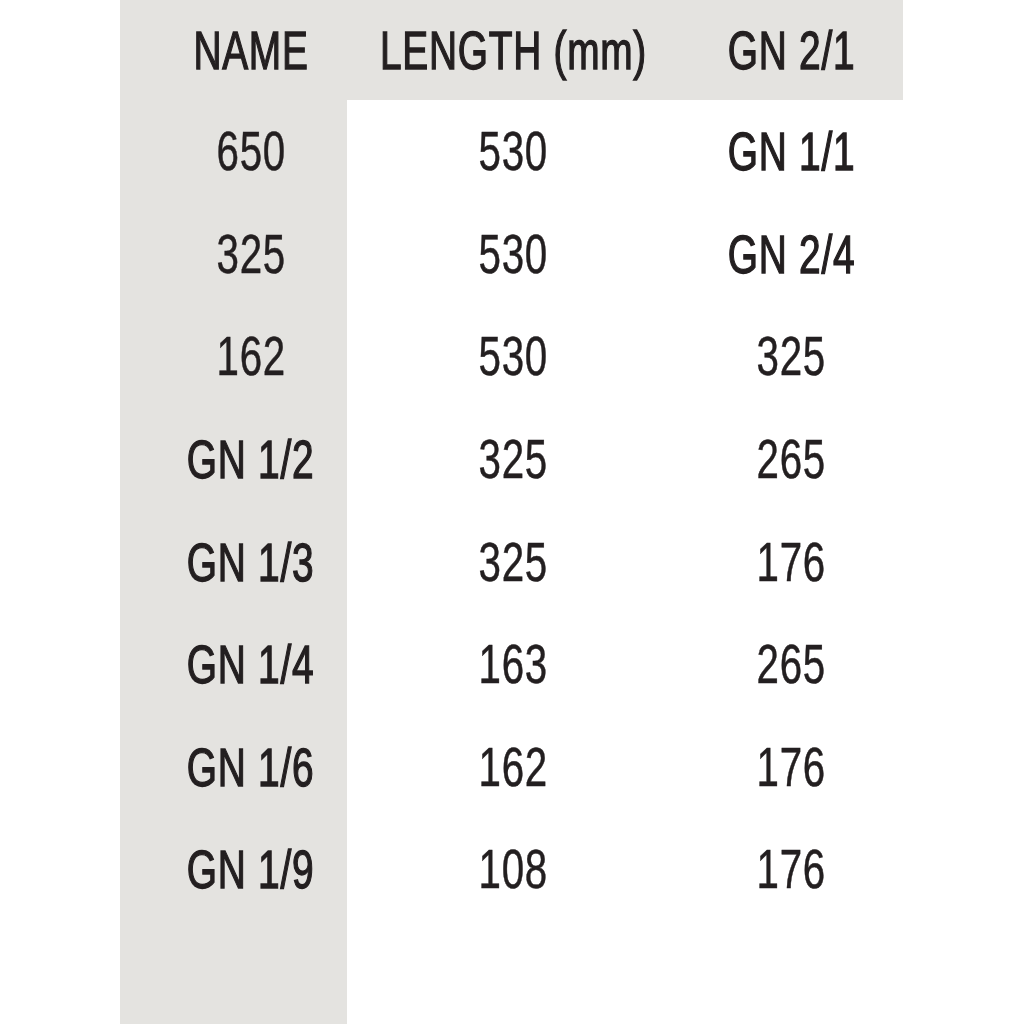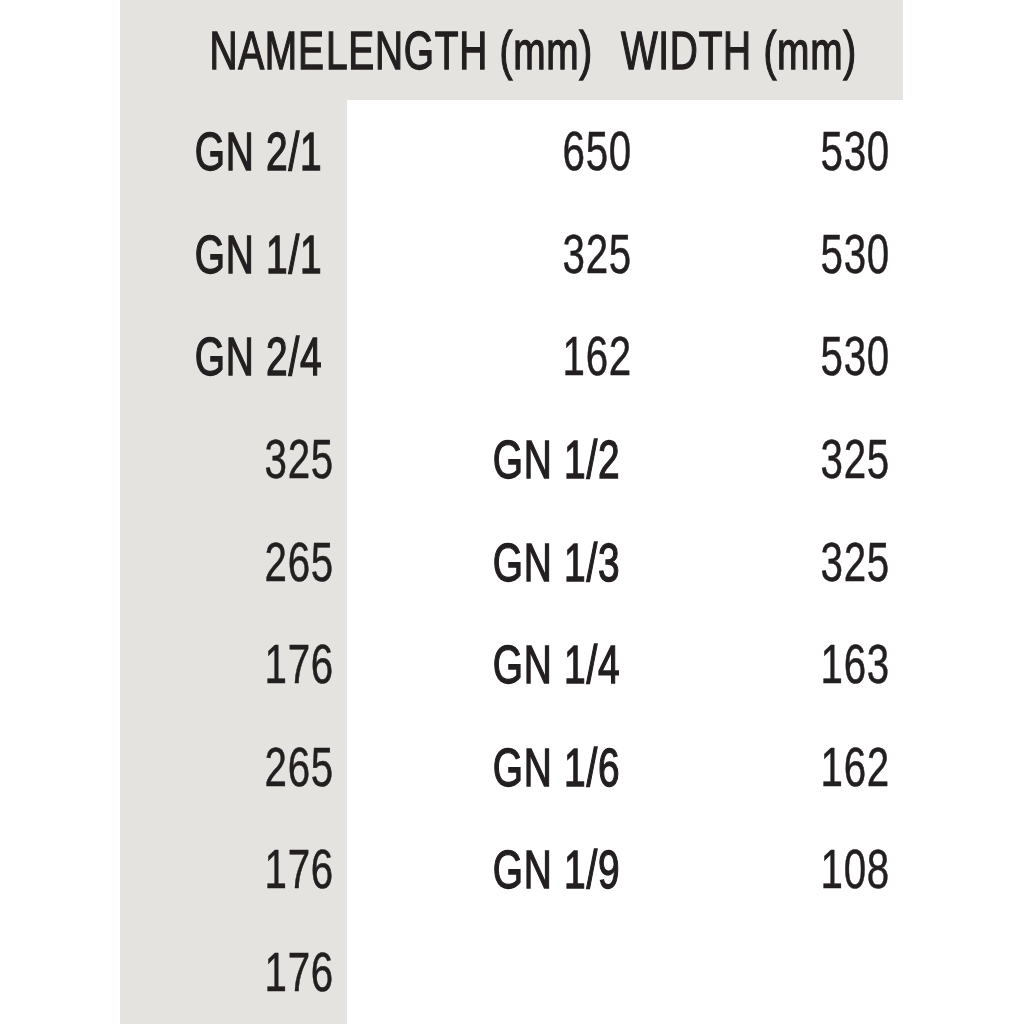--- a/index.html
+++ b/index.html
@@ -39,21 +39,21 @@
     left: 0;
     top: 0;
     padding-left: 120px;
     display: grid;
     grid-template-columns: 227px 298px 258px;
     grid-template-rows: 100px repeat(9, 102.6px);
   }
   .cell {
     display: flex;
     align-items: center;
-    justify-content: flex-end;
+    justify-content: center;
     padding-left: 35px;
   }
   
   .txt {
     display: inline-block;
     white-space: nowrap;
     transform: scaleX(0.72);
     letter-spacing: 1px;
     line-height: 1;
   }
@@ -74,23 +74,20 @@
   <div class="band-col"></div>
   <div class="band-header"></div>
 
   <div class="grid">
 
     <div class="cell hdr">
       <span class="txt">NAME</span>
     </div>
     <div class="cell hdr">
       <span class="txt">LENGTH (mm)</span>
-    </div>
-    <div class="cell hdr">
-      <span class="txt">WIDTH (mm)</span>
     </div>
 
     <div class="cell name">
       <span class="txt">GN 2/1</span>
     </div>
     <div class="cell num">
       <span class="txt">650</span>
     </div>
     <div class="cell num">
       <span class="txt">530</span>

